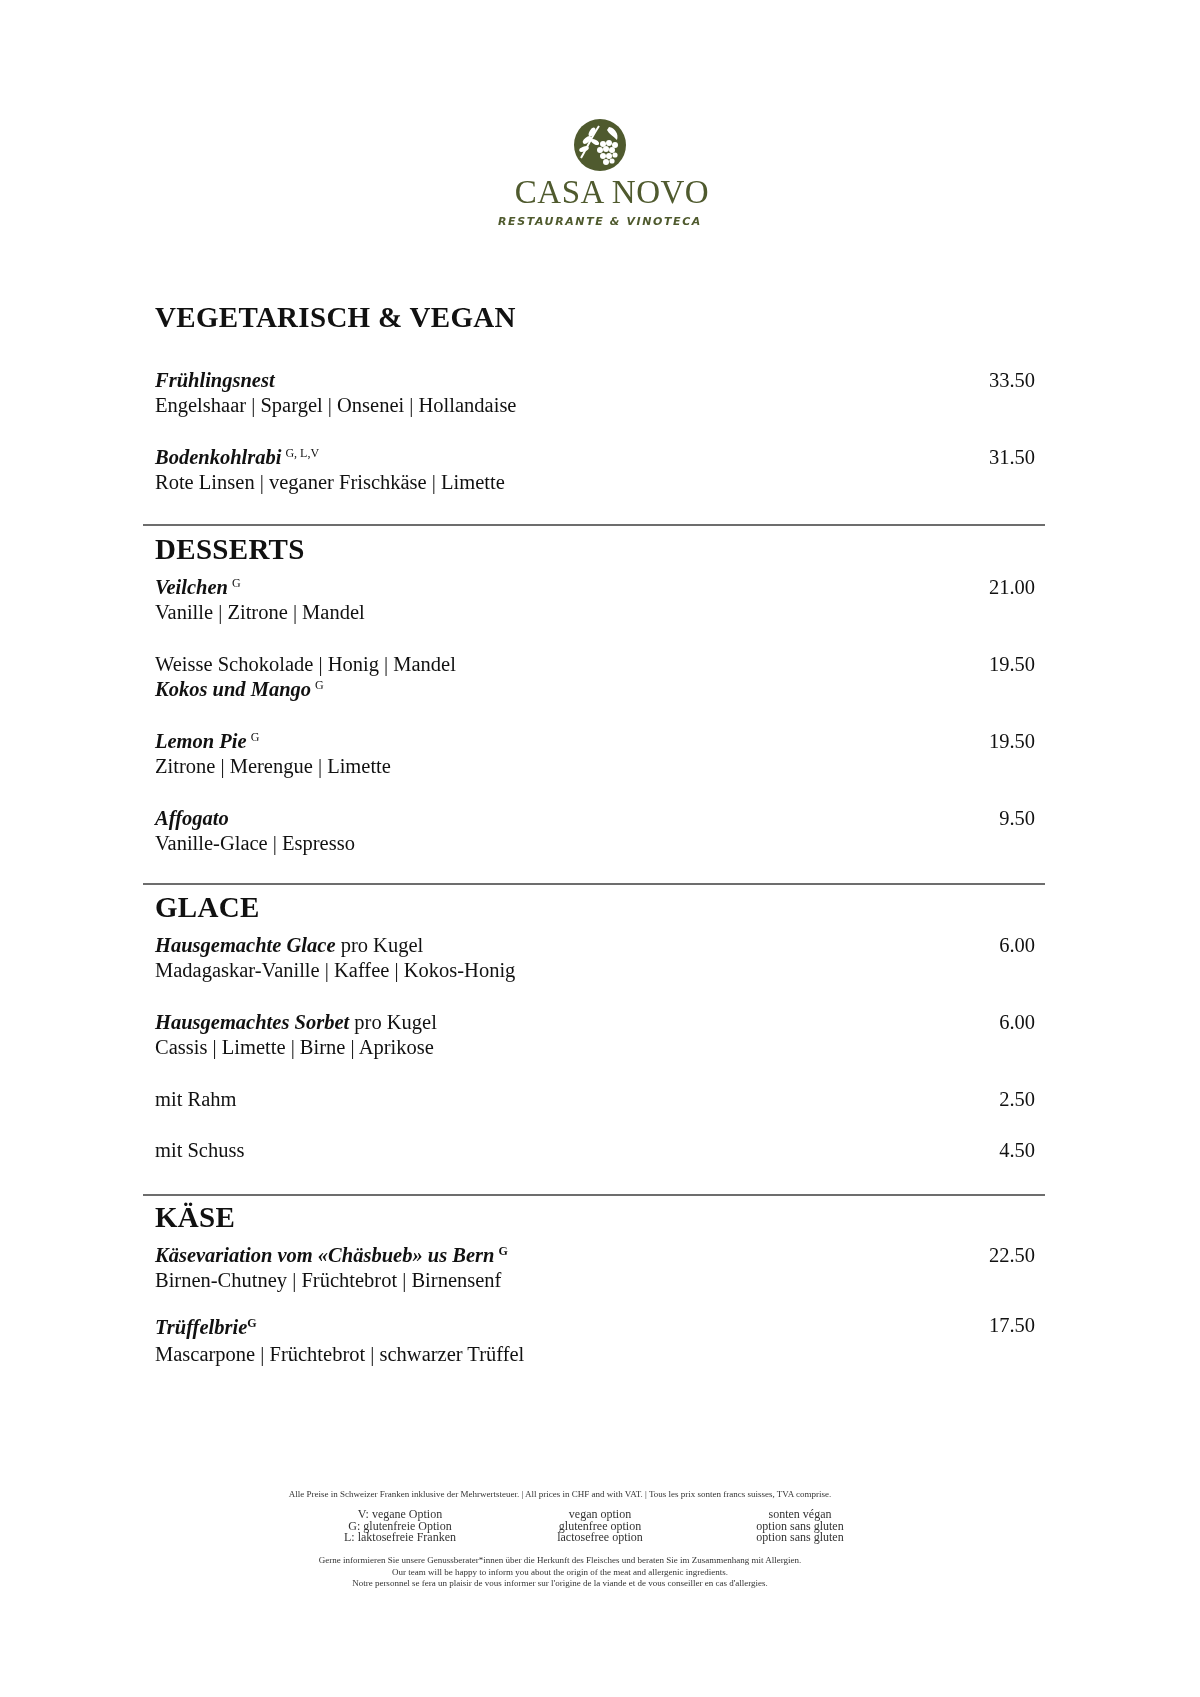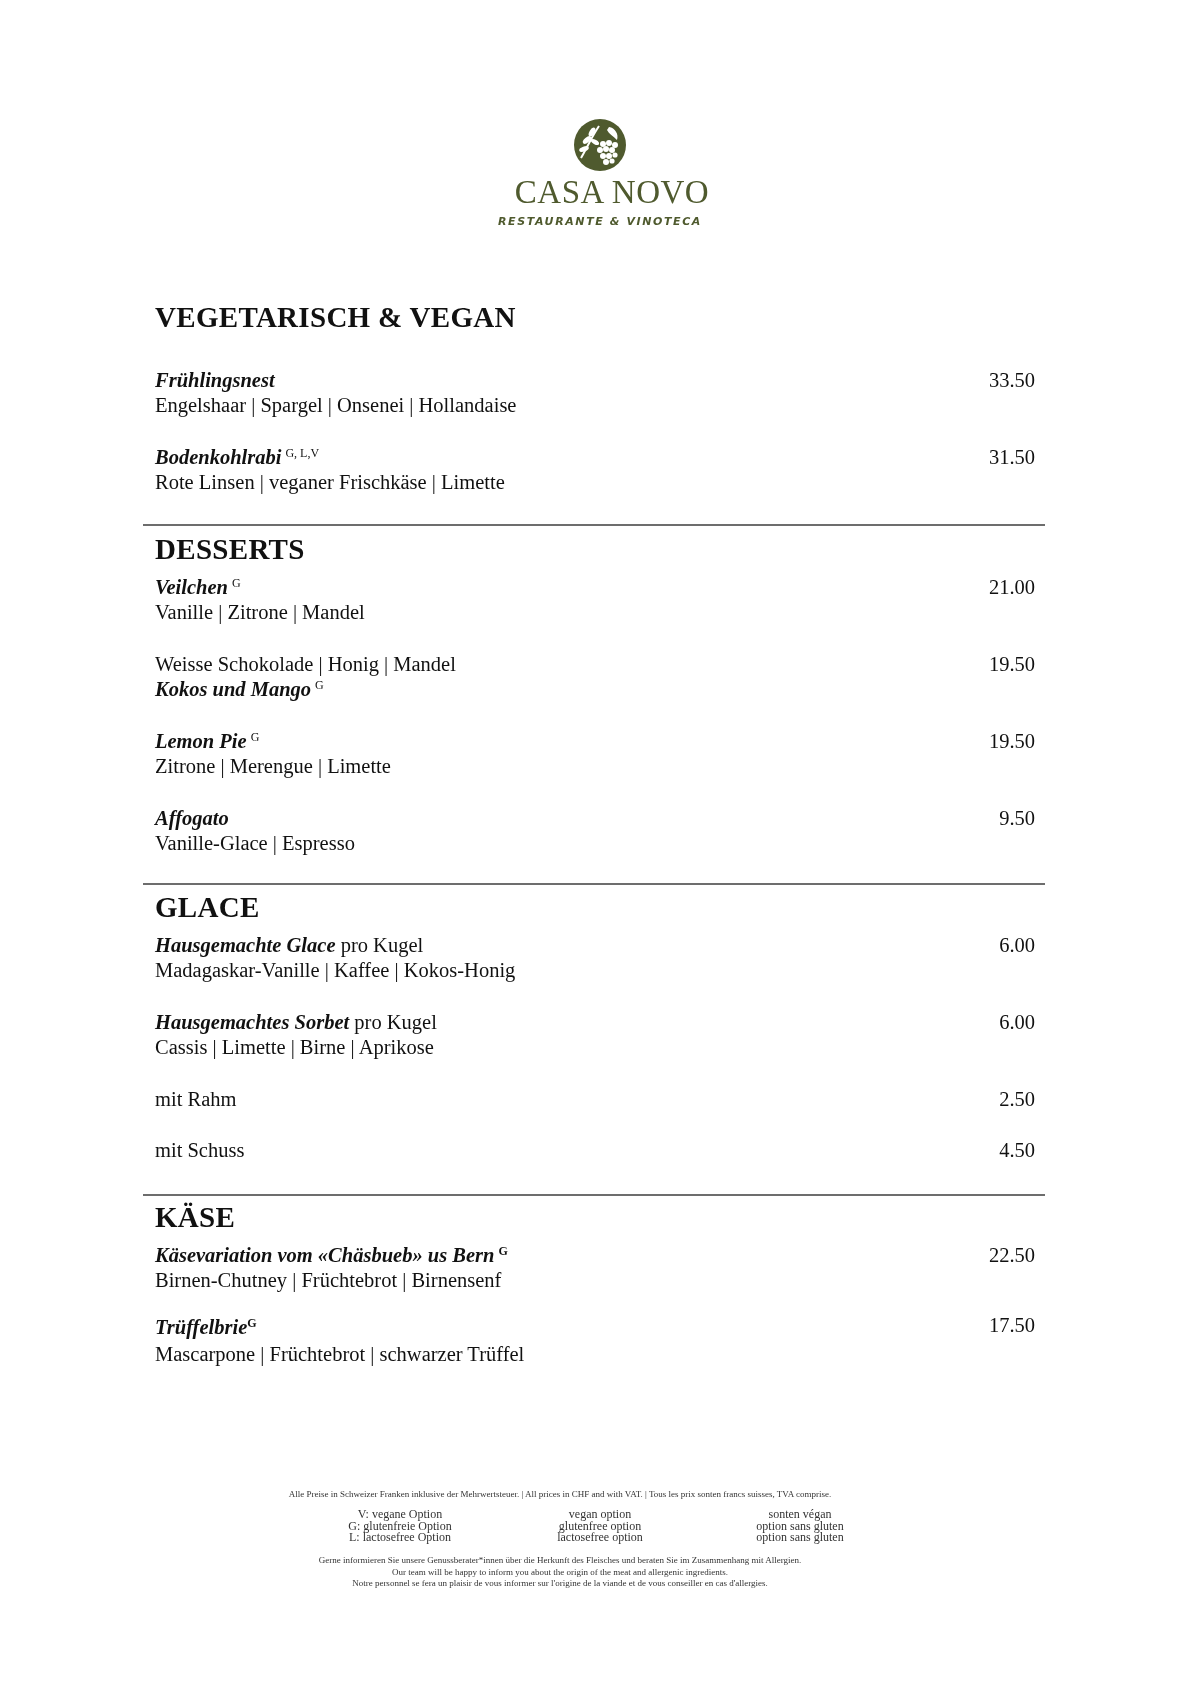--- a/index.html
+++ b/index.html
@@ -137,21 +137,21 @@
   <div>Mascarpone | Früchtebrot | schwarzer Trüffel</div>
   <span class="price">17.50</span>
 </div>
 
 <div class="abs footer" style="top:1489px">Alle Preise in Schweizer Franken inklusive der Mehrwertsteuer. | All prices in CHF and with VAT. | Tous les prix sonten francs suisses, TVA comprise.</div>
 
 <div class="abs legend" style="top:1509px">
   <div class="col">
     <div>V: vegane Option</div>
     <div>G: glutenfreie Option</div>
-    <div>L: lactosefree Option</div>
+    <div>L: laktosefreie Franken</div>
   </div>
   <div class="col">
     <div>vegan option</div>
     <div>glutenfree option</div>
     <div>lactosefree option</div>
   </div>
   <div class="col">
     <div>sonten végan</div>
     <div>option sans gluten</div>
     <div>option sans gluten</div>

